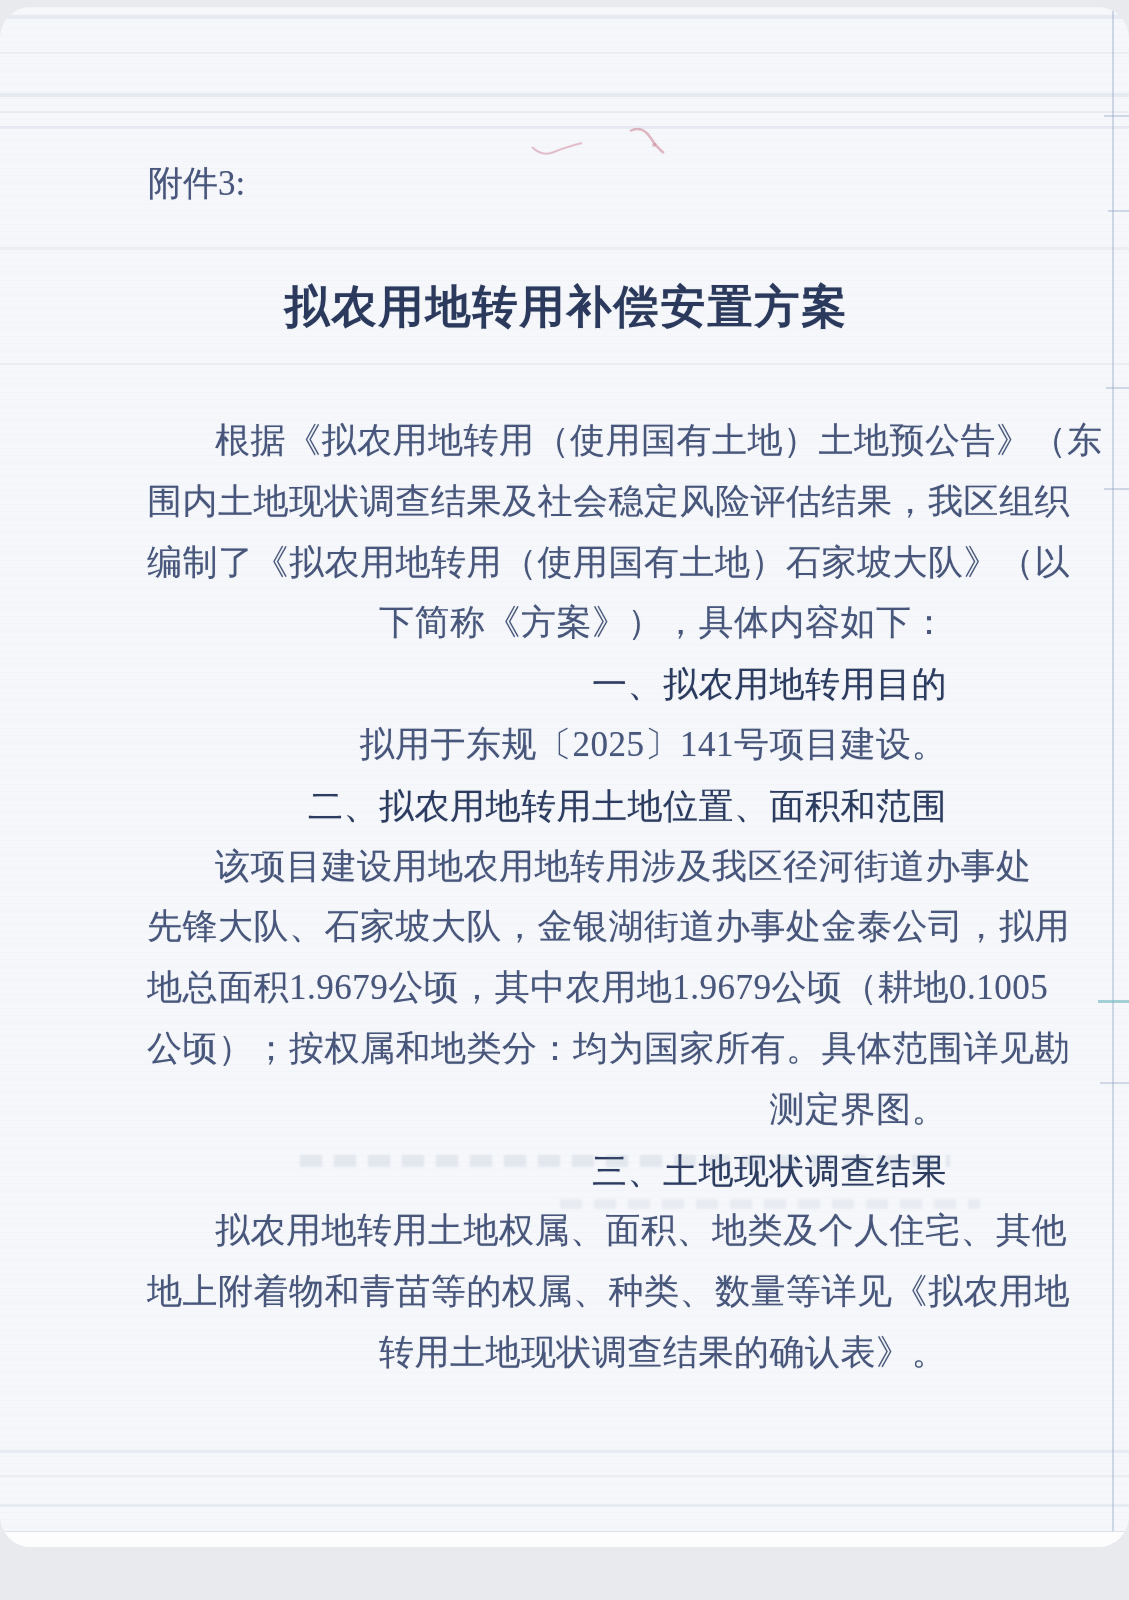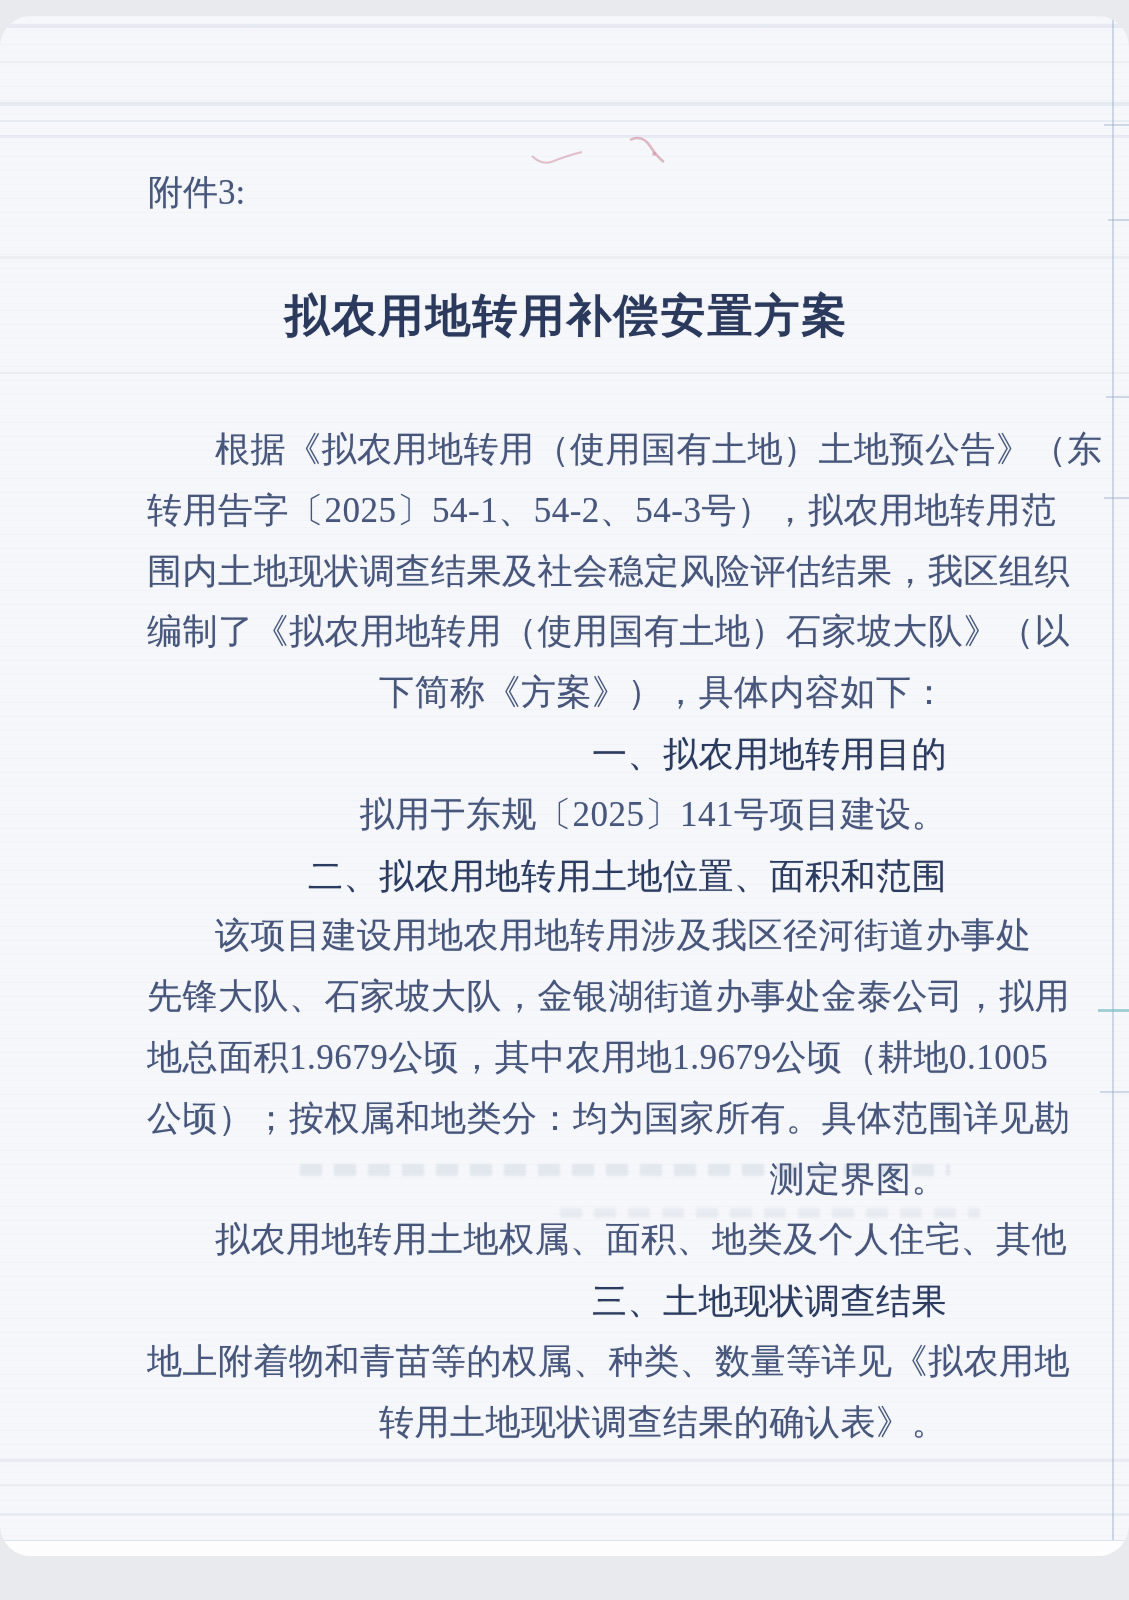--- a/index.html
+++ b/index.html
@@ -9,21 +9,21 @@
     --title-text: #2b3a5c;
     --artifact-red: #c4697f;
     --artifact-teal: #74bcc2;
   }
   * { margin: 0; padding: 0; box-sizing: border-box; }
   html, body { background: #e8eaee; }
   .page {
     position: relative;
     width: 1129px;
     height: 1540px;
-    margin: 16px auto;
+    margin: 7px auto;
     background: var(--paper);
     overflow: hidden;
     font-family: "Liberation Serif", serif;
     border-radius: 31px;
   }
   
   .page::before {
     content: "";
     position: absolute;
     inset: 0;
@@ -152,34 +152,33 @@
   <div class="streak" style="top:356px;height:2px;background:rgba(180,192,214,0.14);"></div>
   <div class="streak" style="top:1443px;height:3px;background:rgba(180,192,214,0.2);"></div>
   <div class="streak" style="top:1468px;height:2px;background:rgba(180,192,214,0.16);"></div>
   <div class="streak" style="top:1497px;height:3px;background:rgba(180,192,214,0.18);"></div>
   <div class="streak" style="top:1532px;height:2px;background:rgba(180,192,214,0.15);"></div>
 
   <div class="attachment-label">附件3:</div>
   <div class="doc-title">拟农用地转用补偿安置方案</div>
   <div class="doc-body">
       <div class="line body indent">根据《拟农用地转用（使用国有土地）土地预公告》（东</div>
-      <div class="line body">转用告字〔2025〕54-1、54-2、54-3号），拟农用地转用范</div>
       <div class="line body">围内土地现状调查结果及社会稳定风险评估结果，我区组织</div>
       <div class="line body">编制了《拟农用地转用（使用国有土地）石家坡大队》（以</div>
       <div class="line body">下简称《方案》），具体内容如下：</div>
       <div class="line heading indent">一、拟农用地转用目的</div>
       <div class="line body indent">拟用于东规〔2025〕141号项目建设。</div>
       <div class="line heading indent">二、拟农用地转用土地位置、面积和范围</div>
       <div class="line body indent">该项目建设用地农用地转用涉及我区径河街道办事处</div>
       <div class="line body">先锋大队、石家坡大队，金银湖街道办事处金泰公司，拟用</div>
       <div class="line body">地总面积1.9679公顷，其中农用地1.9679公顷（耕地0.1005</div>
       <div class="line body">公顷）；按权属和地类分：均为国家所有。具体范围详见勘</div>
       <div class="line body">测定界图。</div>
+      <div class="line heading indent">三、土地现状调查结果</div>
       <div class="line body indent">拟农用地转用土地权属、面积、地类及个人住宅、其他</div>
-      <div class="line heading indent">三、土地现状调查结果</div>
       <div class="line body">地上附着物和青苗等的权属、种类、数量等详见《拟农用地</div>
       <div class="line body">转用土地现状调查结果的确认表》。</div>
     </div>
 
   <div class="v-line"></div>
   <div class="tick" style="top:108px;left:1104px;width:25px;"></div>
   <div class="tick" style="top:203px;left:1108px;width:21px;"></div>
   <div class="tick" style="top:380px;left:1106px;width:23px;"></div>
   <div class="tick" style="top:481px;left:1104px;width:25px;"></div>
   <div class="tick" style="top:1075px;left:1100px;width:29px;"></div>

